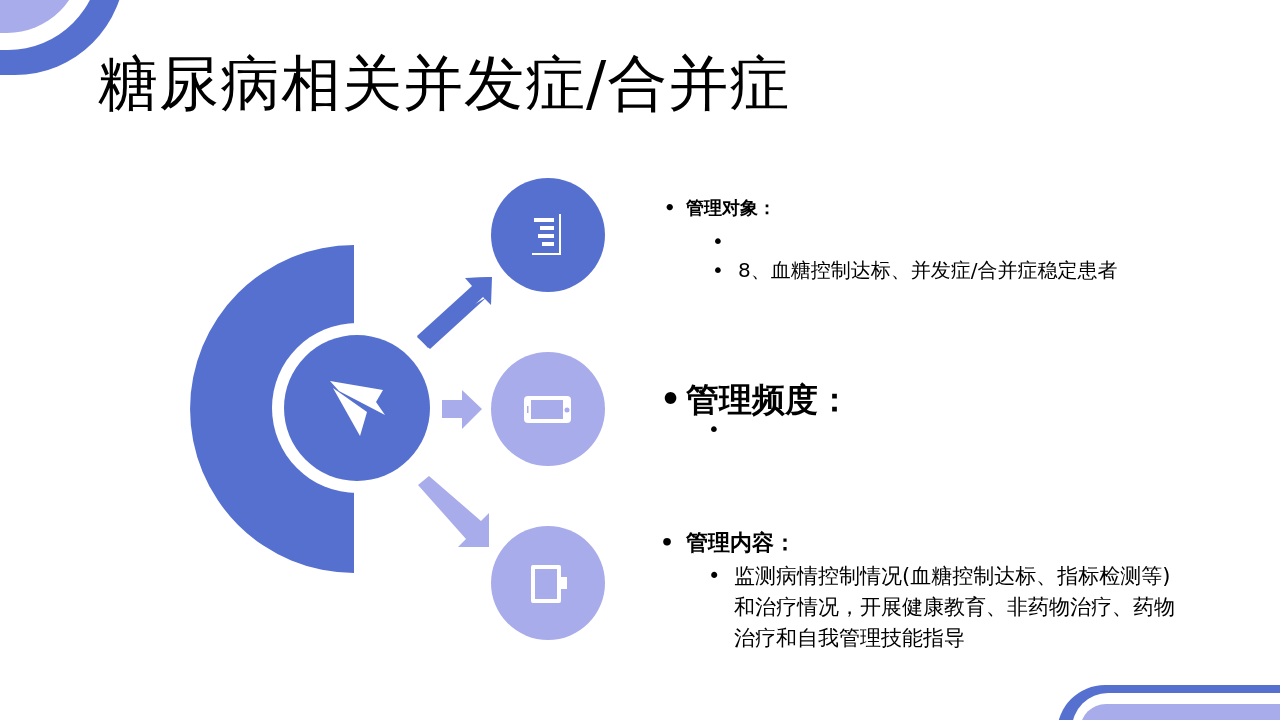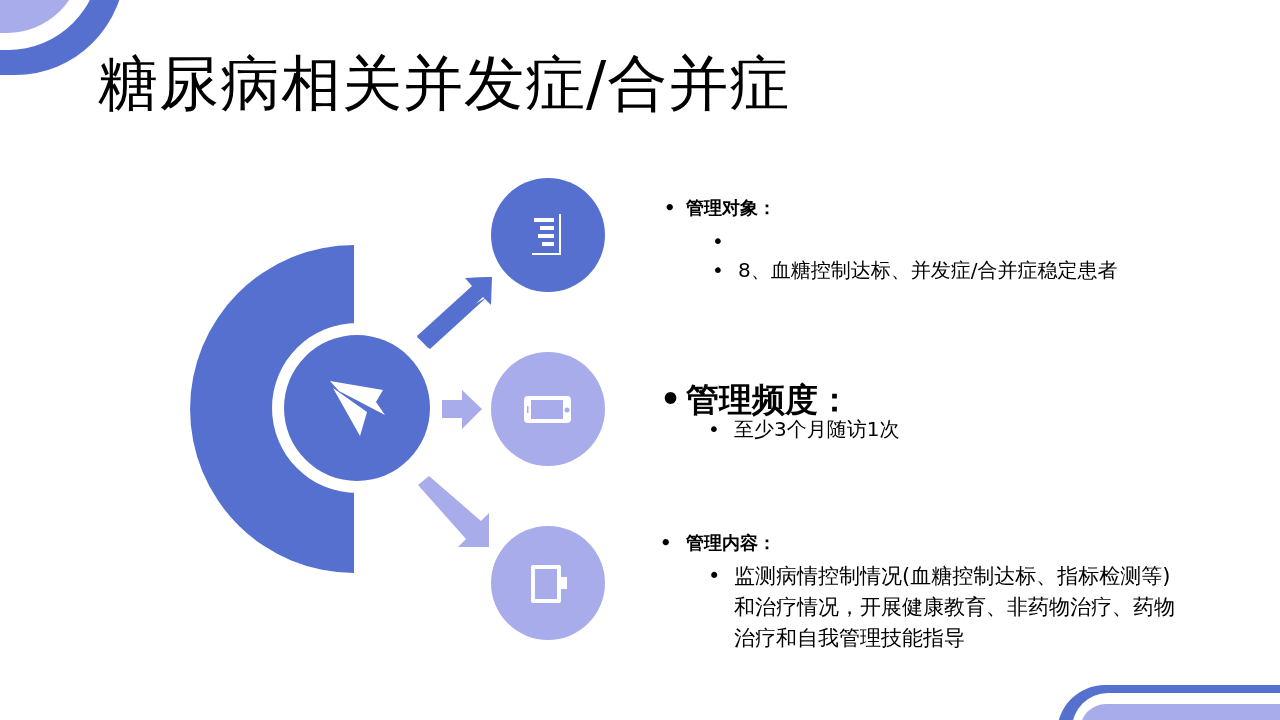--- a/index.html
+++ b/index.html
@@ -38,21 +38,21 @@
     .title {
       left: 98px; top: 50px; font-size: 60px; line-height: 66px;
       letter-spacing: 1px; white-space: nowrap;
     }
     .diagram { left: 0; top: 0; width: 1280px; height: 720px; }
     .text-block { white-space: nowrap; }
     .b1-head { left: 664px; top: 193px; font-size: 18px; font-weight: bold; line-height: 30px; }
     .b1-sub { left: 712px; top: 227px; font-size: 20px; line-height: 29px; }
     .b2-head { left: 660px; top: 367px; font-size: 33px; font-weight: bold; line-height: 42px; margin-top: 12px; }
     .b2-sub { left: 708px; top: 415px; font-size: 20px; line-height: 29px; }
-    .b3-head { left: 660px; top: 528px; font-size: 18px; font-weight: bold; line-height: 30px; }
+    .b3-head { left: 660px; top: 528px; font-size: 22px; font-weight: bold; line-height: 30px; }
     .b3-sub { left: 708px; top: 561px; font-size: 21px; line-height: 31px; width: 480px; }
     .bullet { display: inline-block; width: 22px; }
     .sub-item { display: flex; }
     .sub-item .bullet { flex: 0 0 26px; }
     .wrap { white-space: normal; width: 450px; }
   </style>
 </head>
 <body>
 
 <div class="abs corner-tl-outer"></div>
@@ -128,21 +128,20 @@
       <span>8、血糖控制达标、并发症/合并症稳定患者</span>
   </div>
 </div>
 
 <div class="abs text-block b2-head">
   <span class="bullet" style="width:26px">•</span><span>管理频度：</span>
 </div>
 <div class="abs text-block b2-sub">
   <div class="sub-item">
     <span class="bullet">•</span>
-      <span>至少3个月随访1次</span>
   </div>
 </div>
 
 <div class="abs text-block b3-head">
   <span class="bullet" style="width:26px">•</span><span>管理内容：</span>
 </div>
 <div class="abs b3-sub">
   <div class="sub-item">
     <span class="bullet">•</span>
       <span class="wrap">监测病情控制情况(血糖控制达标、指标检测等)和治疗情况，开展健康教育、非药物治疗、药物治疗和自我管理技能指导</span>

